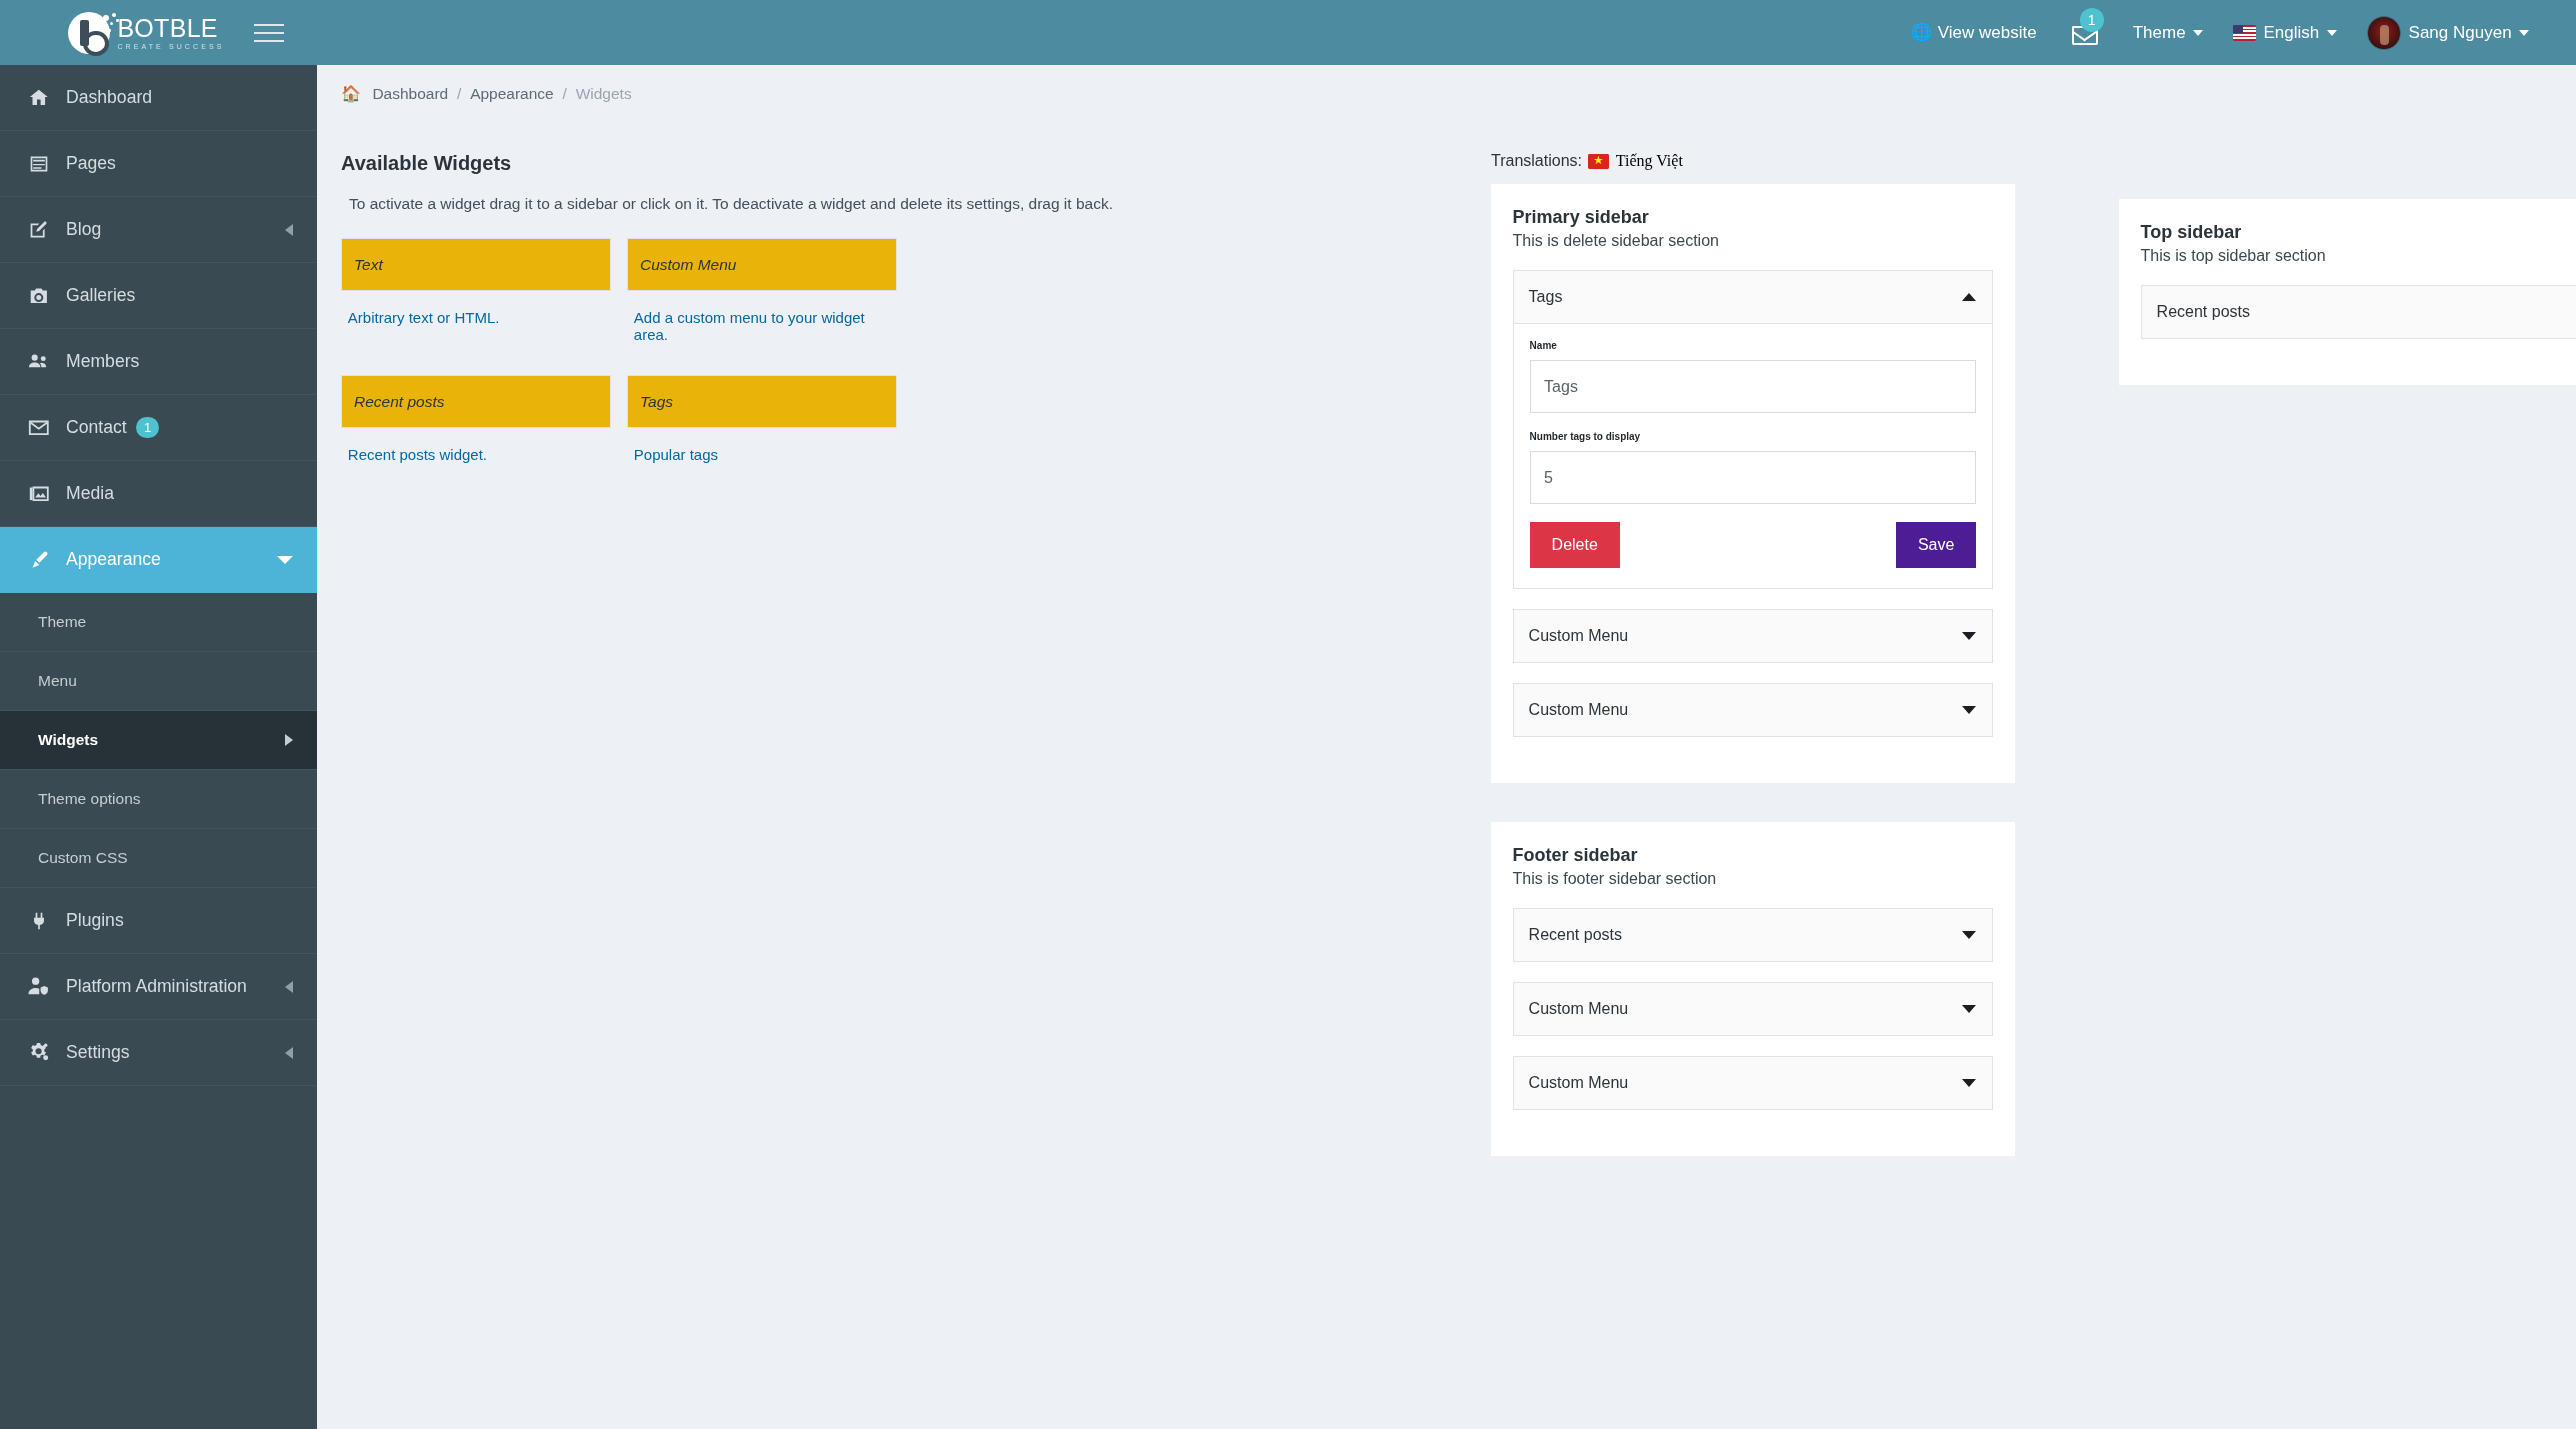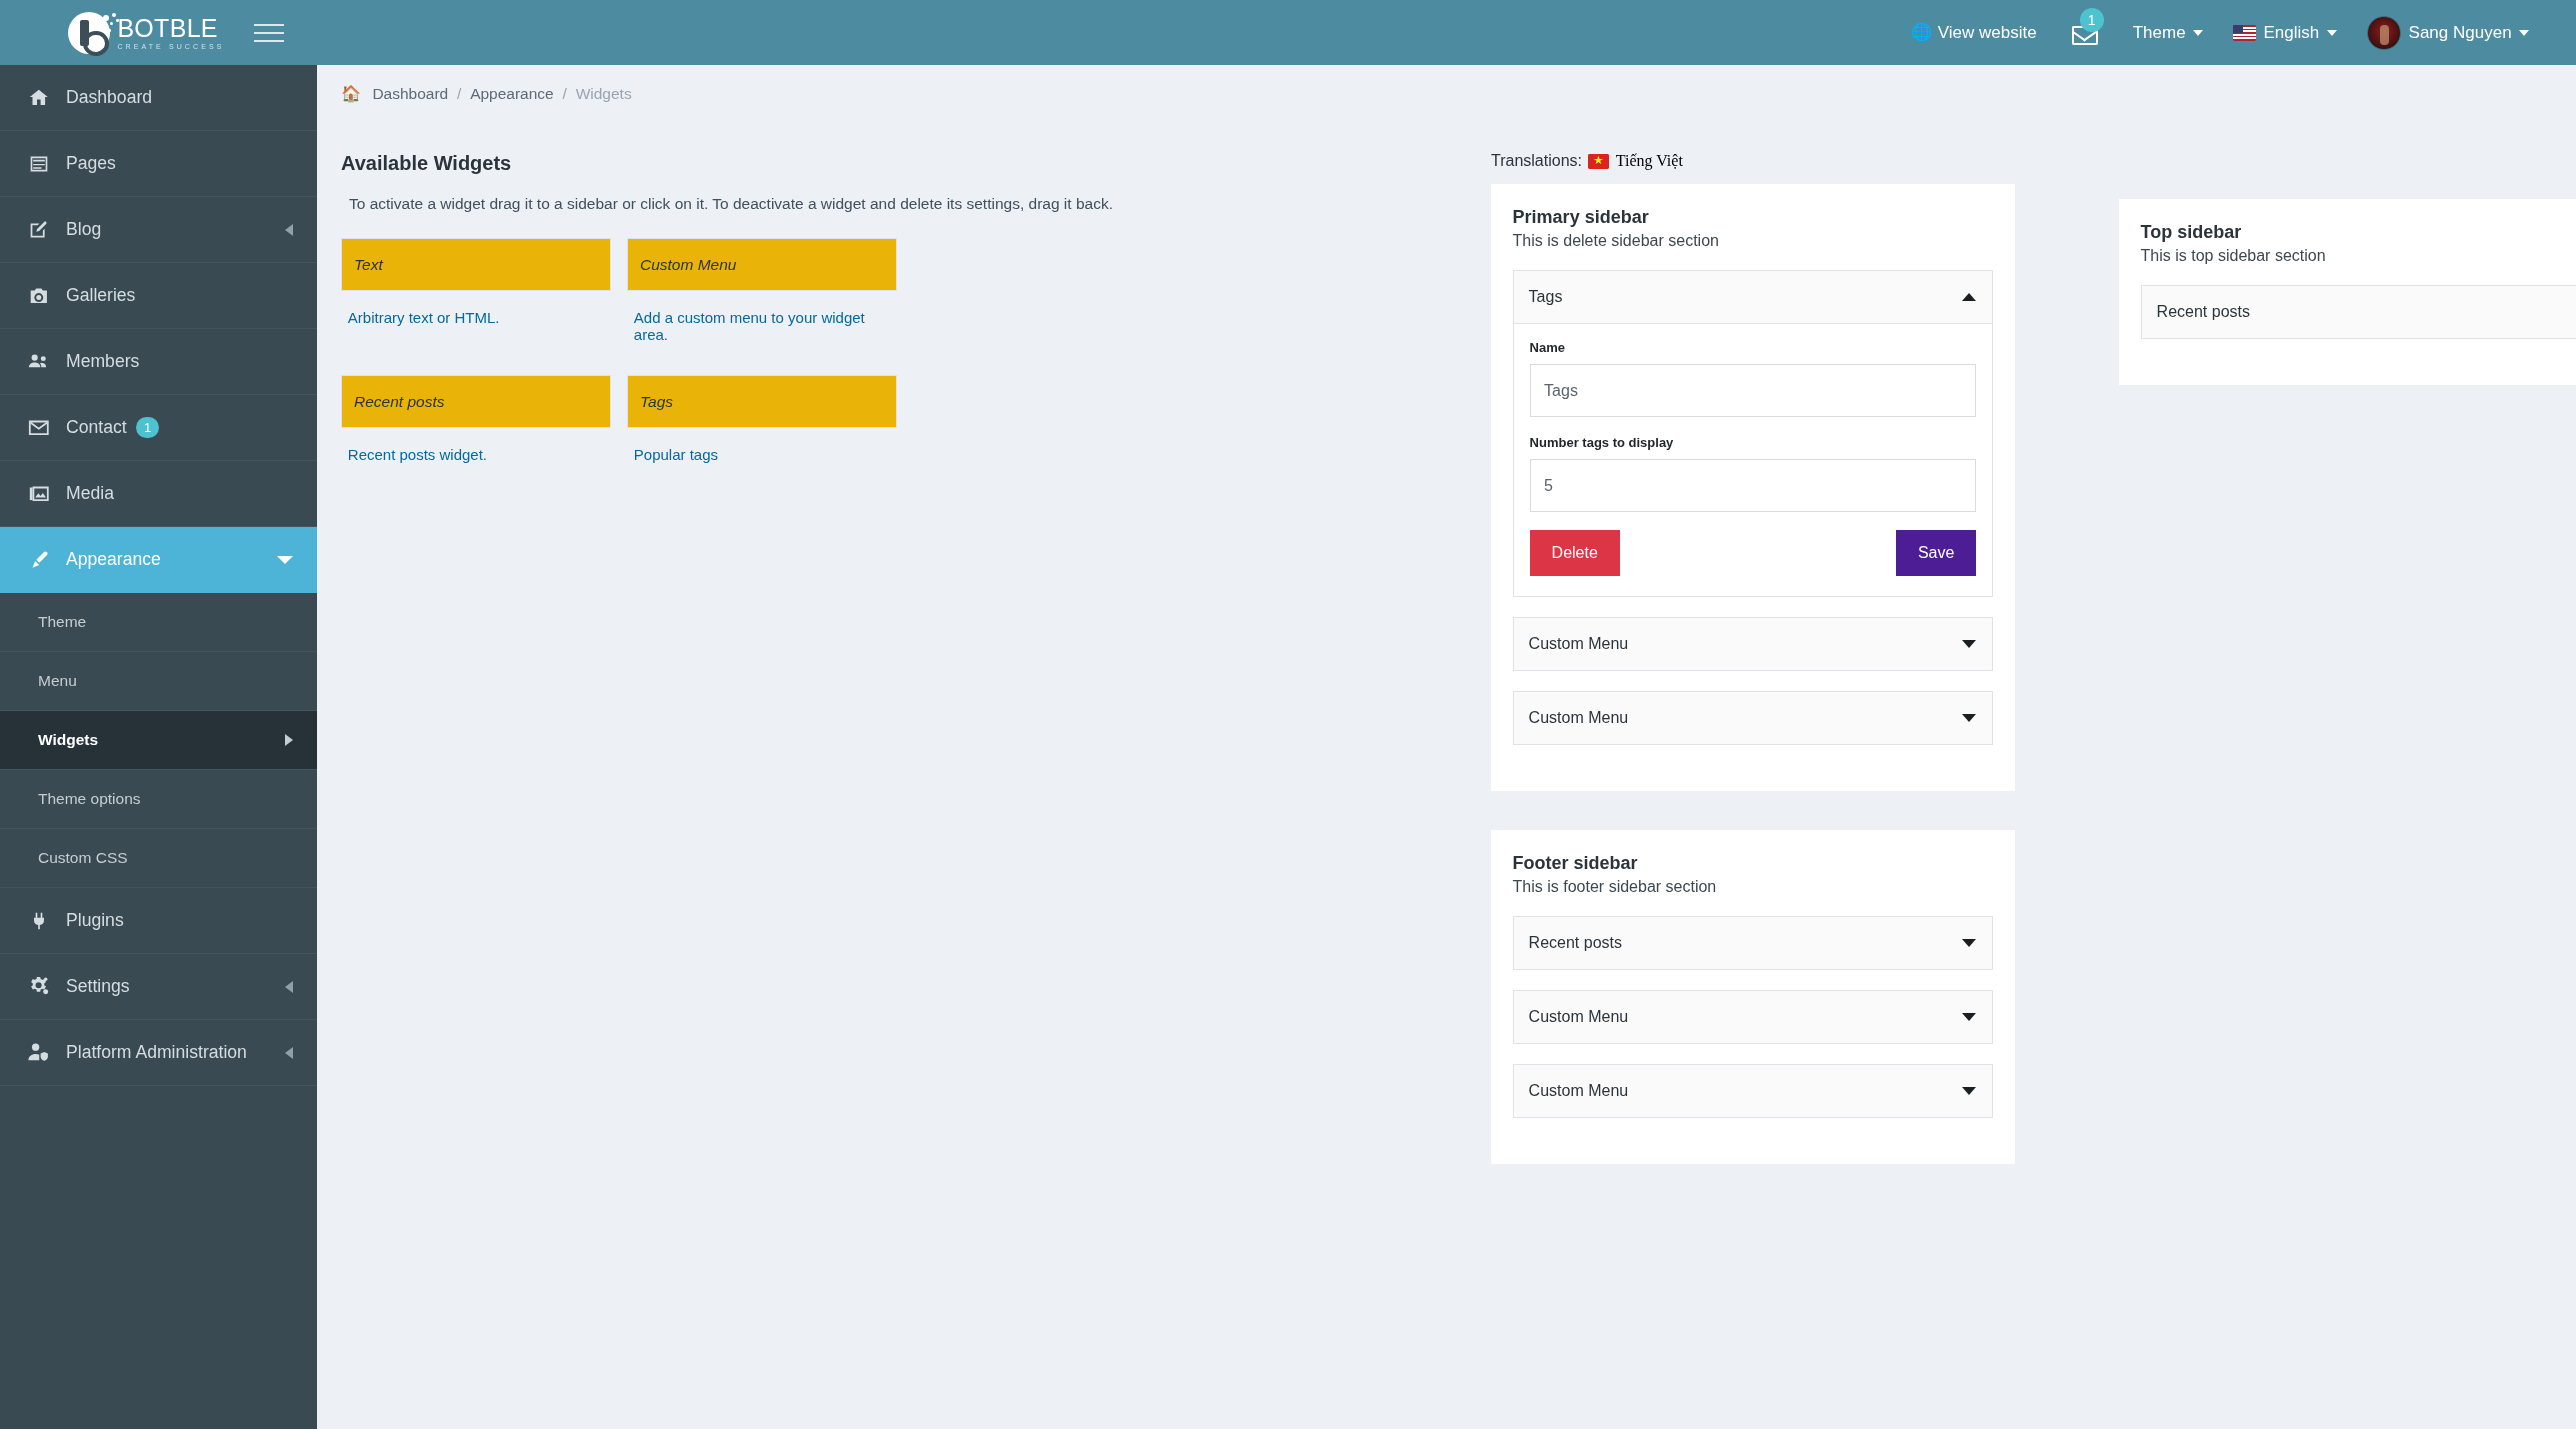--- a/index.html
+++ b/index.html
@@ -218,21 +218,21 @@
   }
   .tri-up {
     width: 0; height: 0; border-left: 7.4px solid transparent;
     border-right: 7.4px solid transparent; border-bottom: 8.8px solid #1a1f24;
   }
   .wslot-body {
     border: 0.7px solid #dfe2e6; border-top: none; background: #fff;
     padding: 16px 16px 20px 16px;
   }
   .fld-label {
-    font-size: 13px; font-weight: bold; color: #1f262b; margin-bottom: 9.5px;
+    font-size: 10px; font-weight: bold; color: #1f262b; margin-bottom: 9.5px;
   }
   .fld-input {
     width: 100%; height: 53px; border: 0.7px solid #d8dce0; background: #fff;
     padding: 0 13.5px; font-size: 16px; color: #5a646c;
     font-family: "Liberation Sans", sans-serif;
   }
   .fld-group { margin-bottom: 17.6px; }
   .btn-row { display: flex; align-items: flex-end; justify-content: space-between; }
   .btn {
     border: none; font-size: 16px; color: #fff; cursor: pointer;
@@ -408,38 +408,38 @@
       <svg width="20" height="20" viewBox="0 0 24 24">
           <path d="M8 2v6H6v3a6 6 0 0 0 5 5.9V22h2v-5.1A6 6 0 0 0 18 11V8h-2V2h-2v6h-4V2z"></path>
         </svg>
     </span>
     <span class="nav-label">Plugins</span>
   </div>
 
   <div class="nav-row">
     <span class="ico">
       <svg width="23" height="23" viewBox="0 0 24 24">
+          <circle cx="9" cy="6.5" r="3.8"></circle>
+          <path d="M1.5 20c0-4 3.4-6.4 7.5-6.4 1.4 0 2.7.3 3.8.8V20z"></path>
+          <path d="M18 11.5 14.2 13v3.1c0 2.2 1.6 3.9 3.8 4.6 2.2-.7 3.8-2.4 3.8-4.6V13z"></path>
+        </svg>
+    </span>
+    <span class="nav-label">Platform Administration</span>
+    <span class="chev-left"></span>
+  </div>
+
+  <div class="nav-row">
+    <span class="ico">
+      <svg width="23" height="23" viewBox="0 0 24 24">
           <path d="M10.3 2 9.9 4.3a6 6 0 0 0-1.6.9L6.1 4.3 4.3 7.4l1.8 1.4a6 6 0 0 0 0 1.9l-1.8 1.4 1.8 3.1 2.2-.9c.5.4 1 .7 1.6.9l.4 2.3h3.5l.4-2.3c.6-.2 1.1-.5 1.6-.9l2.2.9 1.8-3.1-1.8-1.4a6 6 0 0 0 0-1.9l1.8-1.4-1.8-3.1-2.2.9a6 6 0 0 0-1.6-.9L13.8 2zm1.8 5.5a3.2 3.2 0 1 1 0 6.4 3.2 3.2 0 0 1 0-6.4z"></path>
           <circle cx="19.5" cy="17.5" r="2.6"></circle>
           <circle cx="19.5" cy="4.5" r="1.8"></circle>
         </svg>
     </span>
     <span class="nav-label">Settings</span>
-    <span class="chev-left"></span>
-  </div>
-
-  <div class="nav-row">
-    <span class="ico">
-      <svg width="23" height="23" viewBox="0 0 24 24">
-          <circle cx="9" cy="6.5" r="3.8"></circle>
-          <path d="M1.5 20c0-4 3.4-6.4 7.5-6.4 1.4 0 2.7.3 3.8.8V20z"></path>
-          <path d="M18 11.5 14.2 13v3.1c0 2.2 1.6 3.9 3.8 4.6 2.2-.7 3.8-2.4 3.8-4.6V13z"></path>
-        </svg>
-    </span>
-    <span class="nav-label">Platform Administration</span>
     <span class="chev-left"></span>
   </div>
 
 </nav>
 
 <main id="main">
 
   <div id="breadcrumb">
     <span class="home-ico">🏠</span>
     <a>Dashboard</a>

